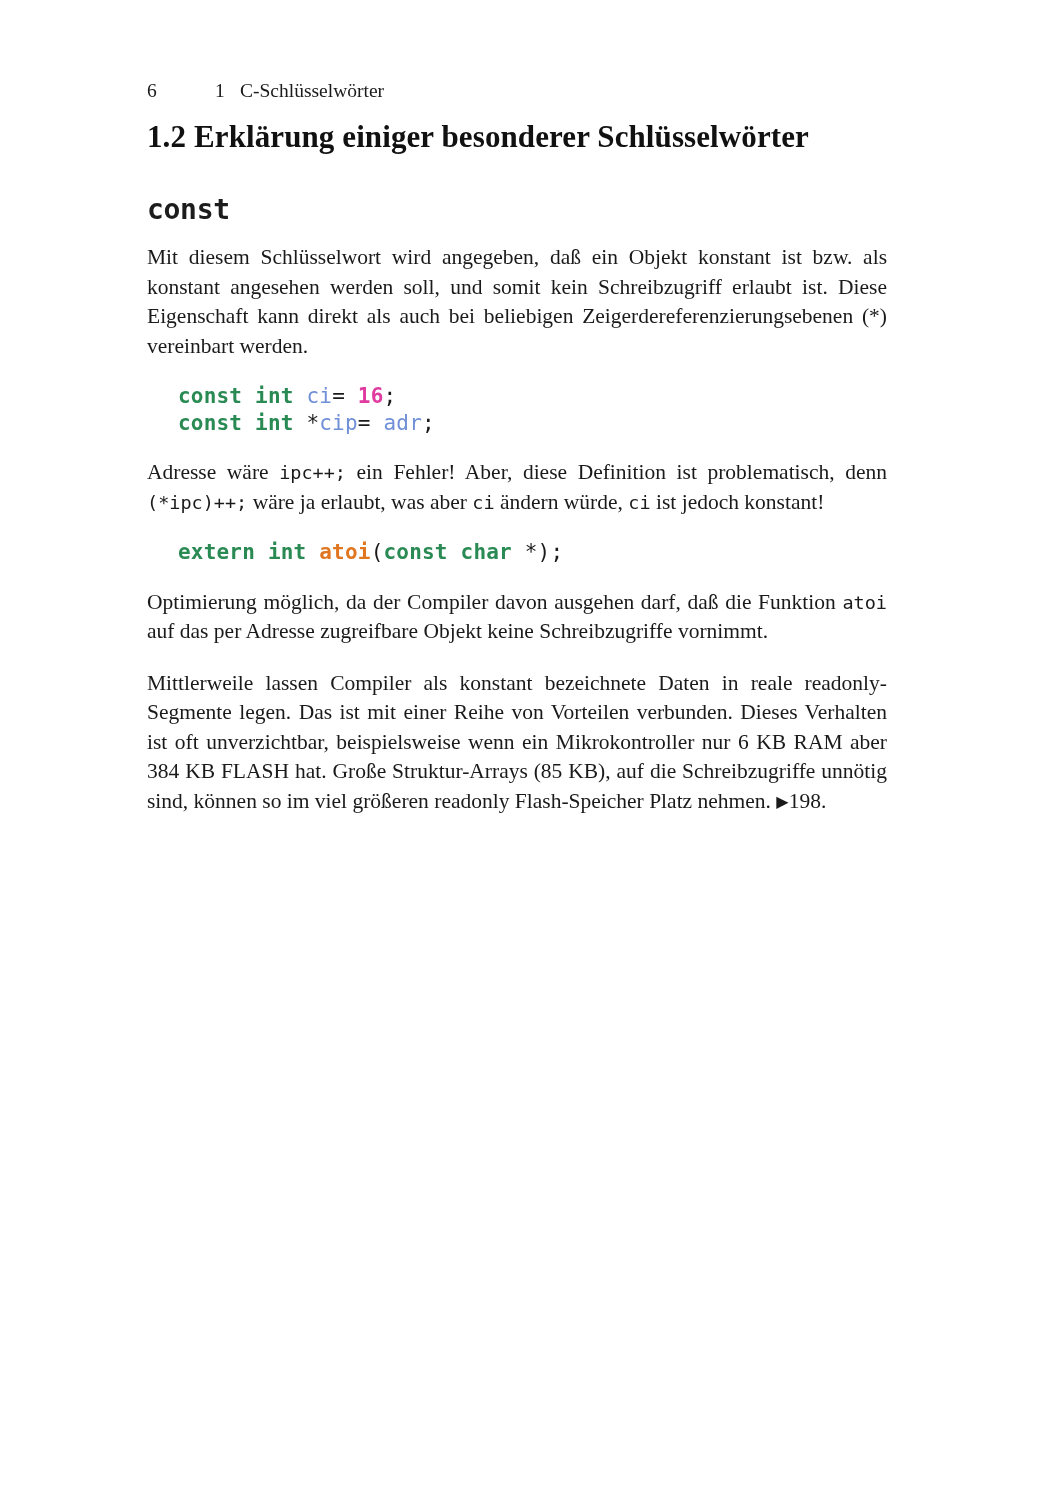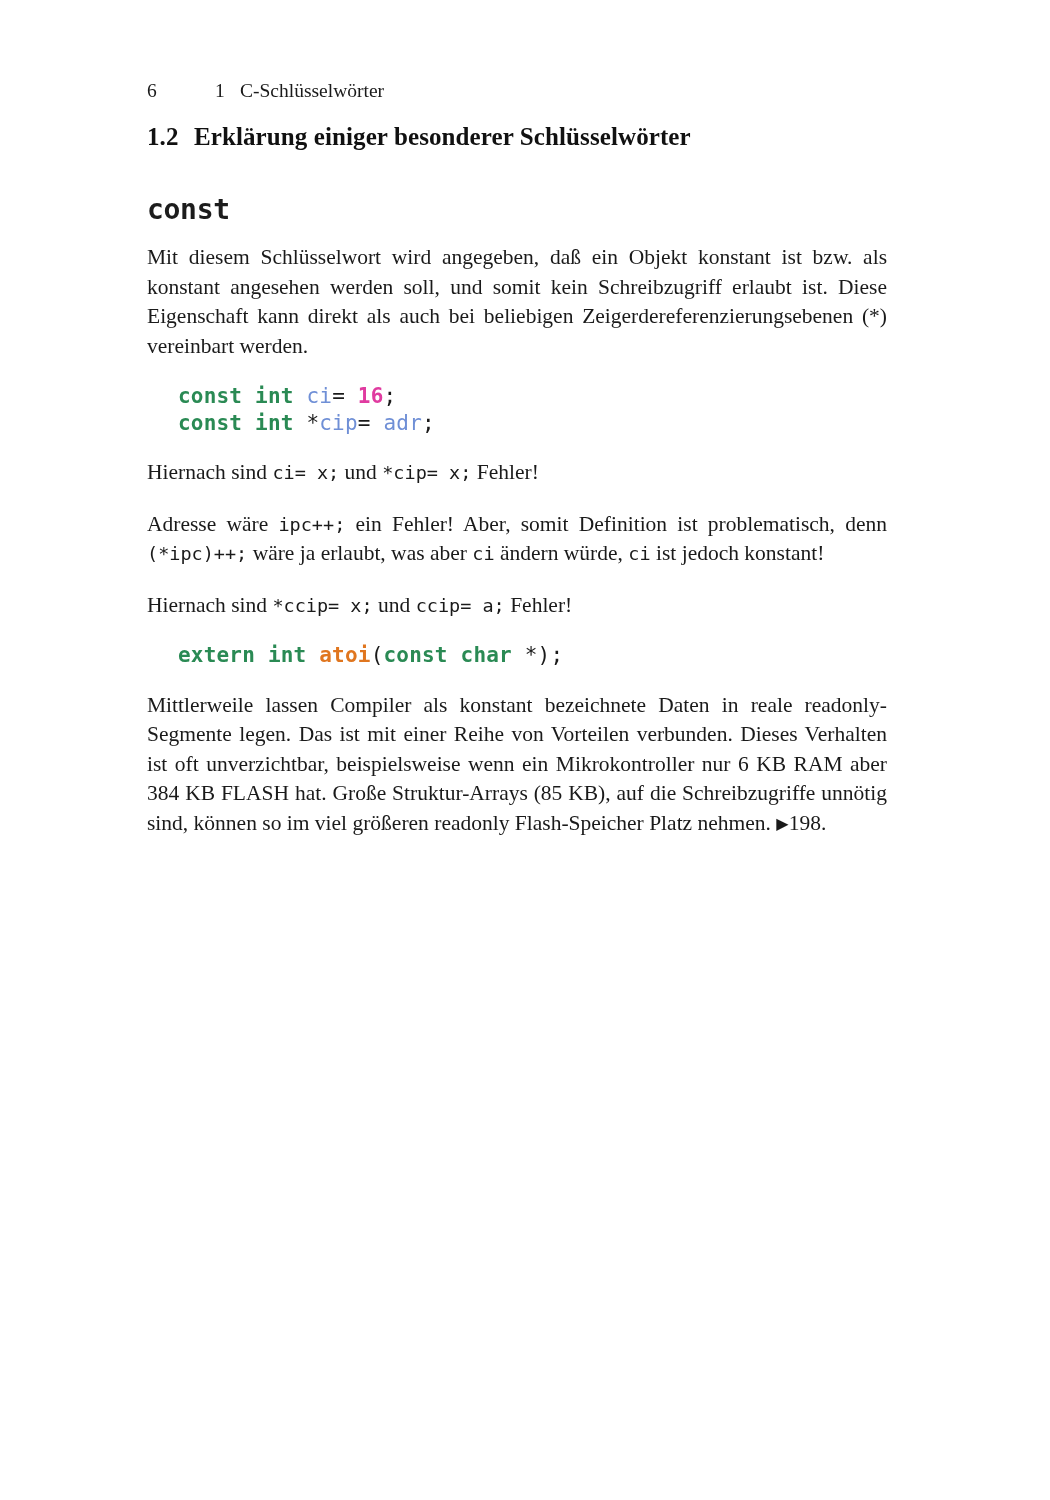--- a/index.html
+++ b/index.html
@@ -44,21 +44,21 @@
     display: inline-block;
     width: 68px;
   }
   .running-head .chap-num {
     display: inline-block;
     width: 25px;
   }
 
   
   .section-heading {
-    font-size: 25px;
+    font-size: 31px;
     font-weight: bold;
     line-height: 32px;
     letter-spacing: 0.1px;
     margin: 0 0 41px 0;
     color: #111111;
     white-space: nowrap;
   }
   .section-heading .sec-num {
     display: inline-block;
     width: 47px;
@@ -133,27 +133,26 @@
     <h2 class="section-heading">
       <span class="sec-num">1.2</span><span>Erklärung einiger besonderer Schlüsselwörter</span>
     </h2>
 
     <h3 class="kw-heading">const</h3>
 
     <p class="body">Mit diesem Schlüsselwort wird angegeben, daß ein Objekt konstant ist bzw. als konstant angesehen werden soll, und somit kein Schreibzugriff erlaubt ist. Diese Eigenschaft kann direkt als auch bei beliebigen Zeigerdereferenzierungsebenen (*) vereinbart werden.</p>
 
     <div class="code-block"><span class="ln"><span class="tok-kw">const</span><span class="tok-pun"> </span><span class="tok-kw">int</span><span class="tok-pun"> </span><span class="tok-id">ci</span><span class="tok-pun">= </span><span class="tok-num">16</span><span class="tok-pun">;</span></span><span class="ln"><span class="tok-kw">const</span><span class="tok-pun"> </span><span class="tok-kw">int</span><span class="tok-pun"> *</span><span class="tok-id">cip</span><span class="tok-pun">= </span><span class="tok-id">adr</span><span class="tok-pun">;</span></span></div>
 
-    <p class="body nojust"><span>Hiernach sind </span><code class="inline">ci= x;</code><span> und </span><code class="inline">*cip= x;</code><span> Fehler!</span></p>
 
 
-    <p class="body"><span>Adresse wäre </span><code class="inline">ipc++;</code><span> ein Fehler! Aber, somit Definition ist problematisch, denn </span><code class="inline">(*ipc)++;</code><span> wäre ja erlaubt, was aber </span><code class="inline">ci</code><span> ändern würde, </span><code class="inline">ci</code><span> ist jedoch konstant!</span></p>
+    <p class="body"><span>Adresse wäre </span><code class="inline">ipc++;</code><span> ein Fehler! Aber, diese Definition ist problematisch, denn </span><code class="inline">(*ipc)++;</code><span> wäre ja erlaubt, was aber </span><code class="inline">ci</code><span> ändern würde, </span><code class="inline">ci</code><span> ist jedoch konstant!</span></p>
 
 
-    <p class="body nojust"><span>Hiernach sind </span><code class="inline">*ccip= x;</code><span> und </span><code class="inline">ccip= a;</code><span> Fehler!</span></p>
 
     <div class="code-block"><span class="ln"><span class="tok-kw">extern</span><span class="tok-pun"> </span><span class="tok-kw">int</span><span class="tok-pun"> </span><span class="tok-fn">atoi</span><span class="tok-pun">(</span><span class="tok-kw">const</span><span class="tok-pun"> </span><span class="tok-kw">char</span><span class="tok-pun"> *);</span></span></div>
 
+    <p class="body"><span>Optimierung möglich, da der Compiler davon ausgehen darf, daß die Funktion </span><code class="inline">atoi</code><span> auf das per Adresse zugreifbare Objekt keine Schreibzugriffe vornimmt.</span></p>
 
     <p class="body"><span>Mittlerweile lassen Compiler als konstant bezeichnete Daten in reale readonly-Segmente legen. Das ist mit einer Reihe von Vorteilen verbunden. Dieses Verhalten ist oft unverzichtbar, beispielsweise wenn ein Mikrokontroller nur 6 KB RAM aber 384 KB FLASH hat. Große Struktur-Arrays (85 KB), auf die Schreibzugriffe unnötig sind, können so im viel größeren readonly Flash-Speicher Platz nehmen. </span><span class="ref-marker">▶</span><span>198.</span></p>
 
   </div>
 </div>
 
 </body></html>

